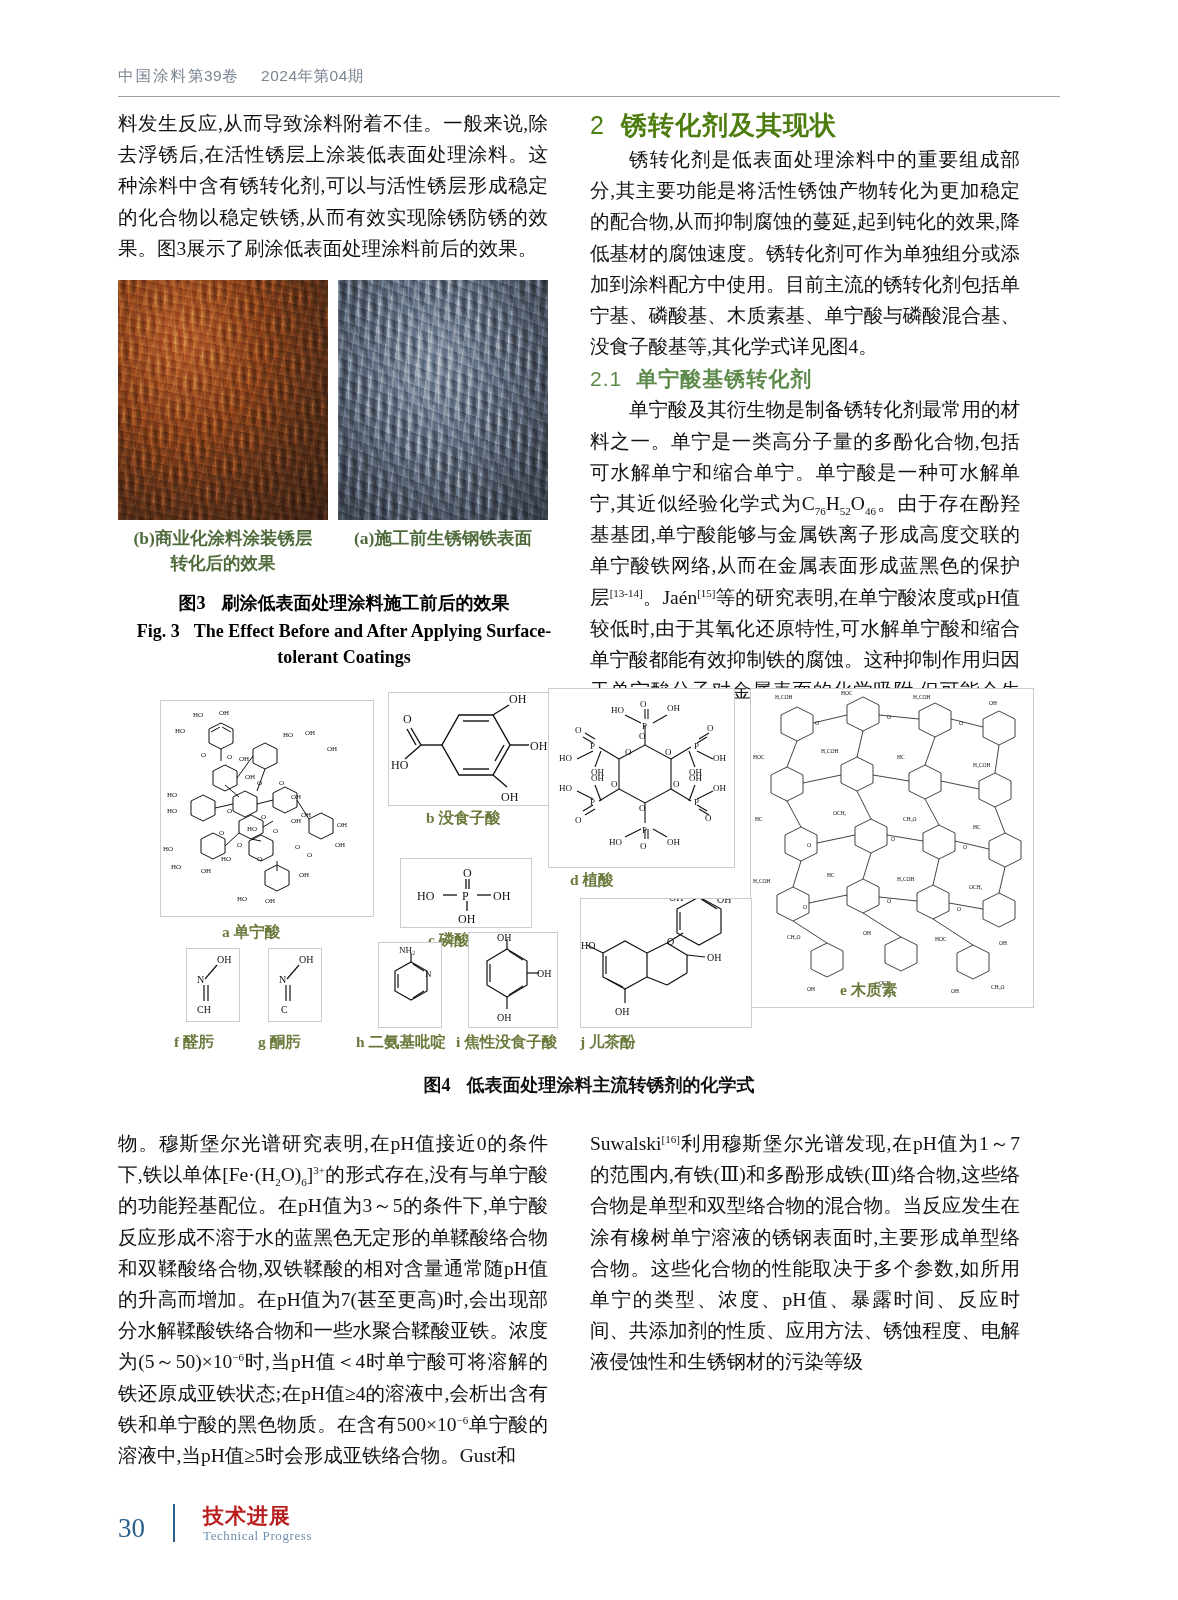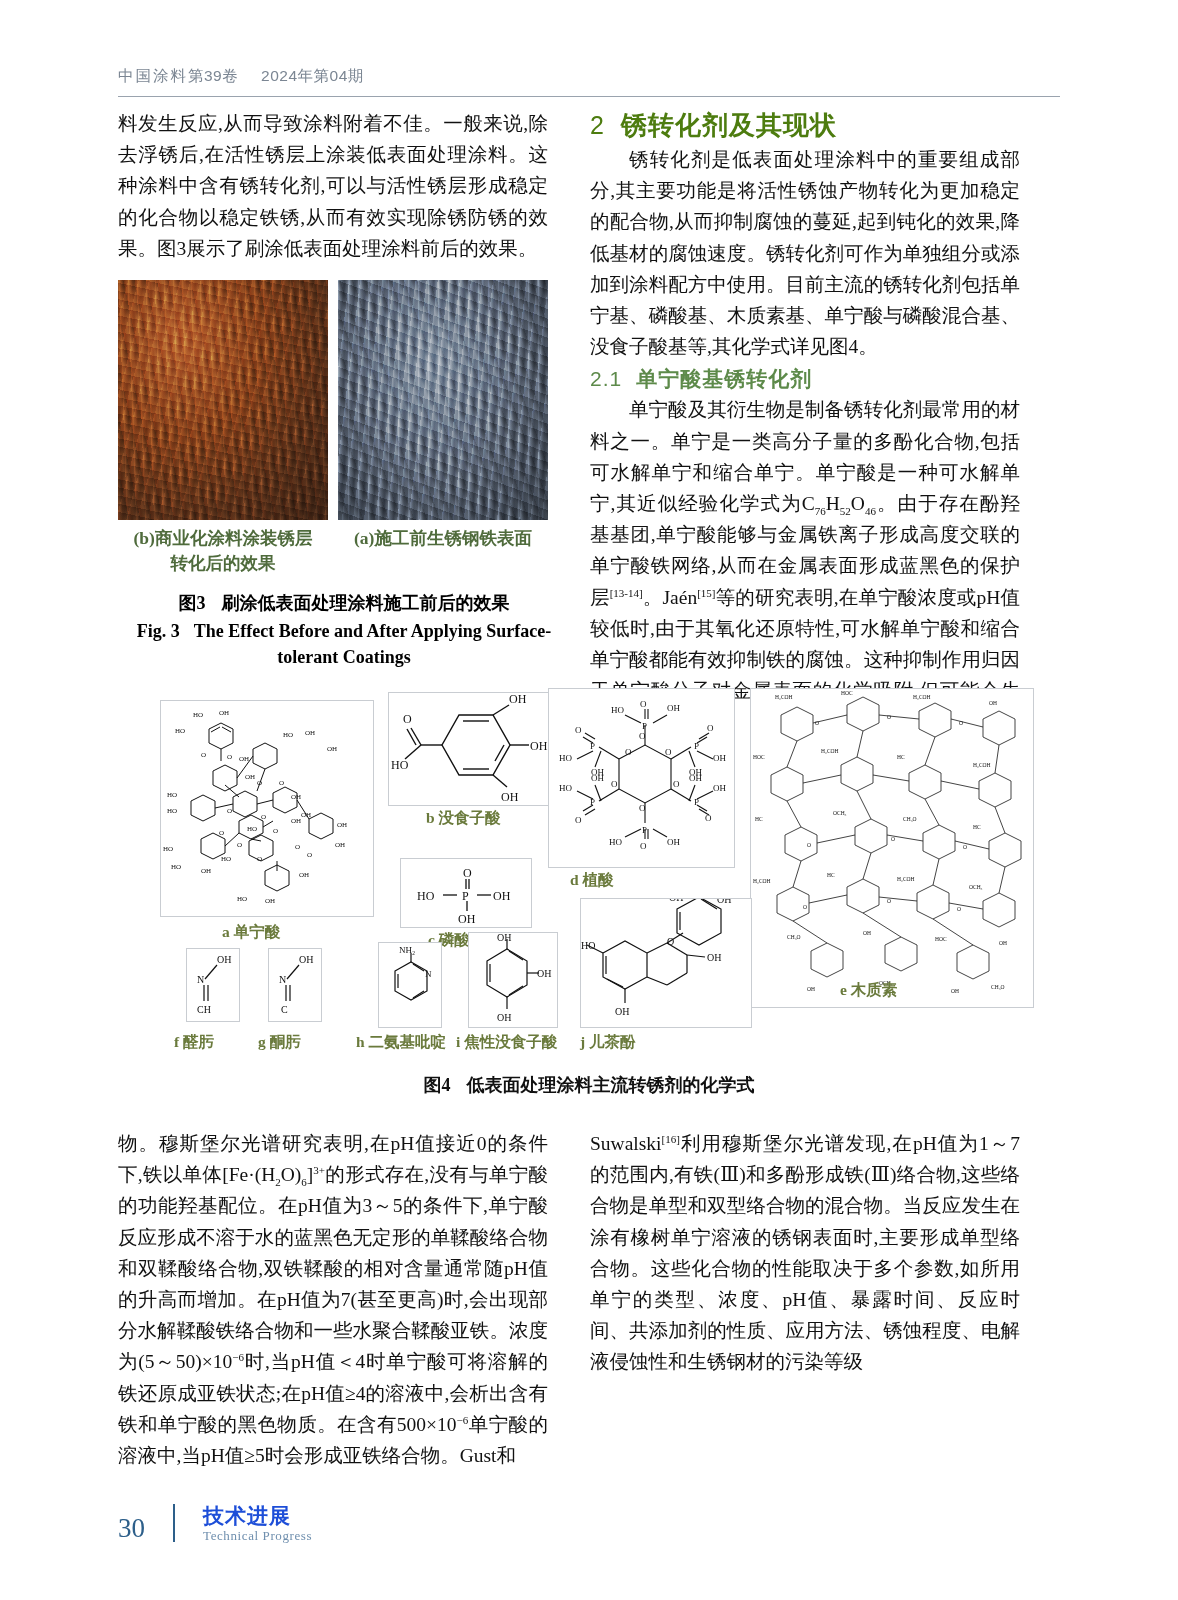--- a/index.html
+++ b/index.html
@@ -154,21 +154,21 @@
     display:flex;align-items:flex-end;gap:28px;
   }
   .footer .pnum{
     font-family:"Liberation Serif","DejaVu Serif",serif;
     font-size:27px;color:#2d5f8a;font-weight:normal;line-height:1;
   }
   .footer .bar{width:2px;height:38px;background:#2d5f8a;}
   .footer .ftxt{line-height:1;}
   .footer .ftcn{
     font-family:"Liberation Sans","DejaVu Sans",sans-serif;
-    font-size:21px;color:#1d4ed8;font-weight:bold;letter-spacing:1px;
+    font-size:21px;color:#b91c1c;font-weight:bold;letter-spacing:1px;
   }
   .footer .ften{
     font-family:"Liberation Serif","DejaVu Serif",serif;
     font-size:13px;color:#6f8fae;letter-spacing:0.6px;margin-top:3px;
   }
 </style>
 </head>
 <body>
 
 <div class="page">

